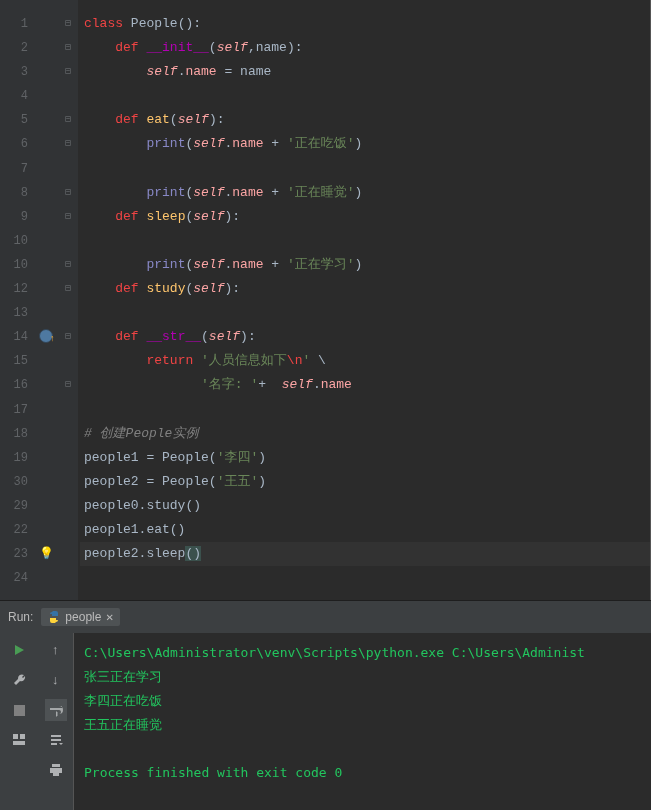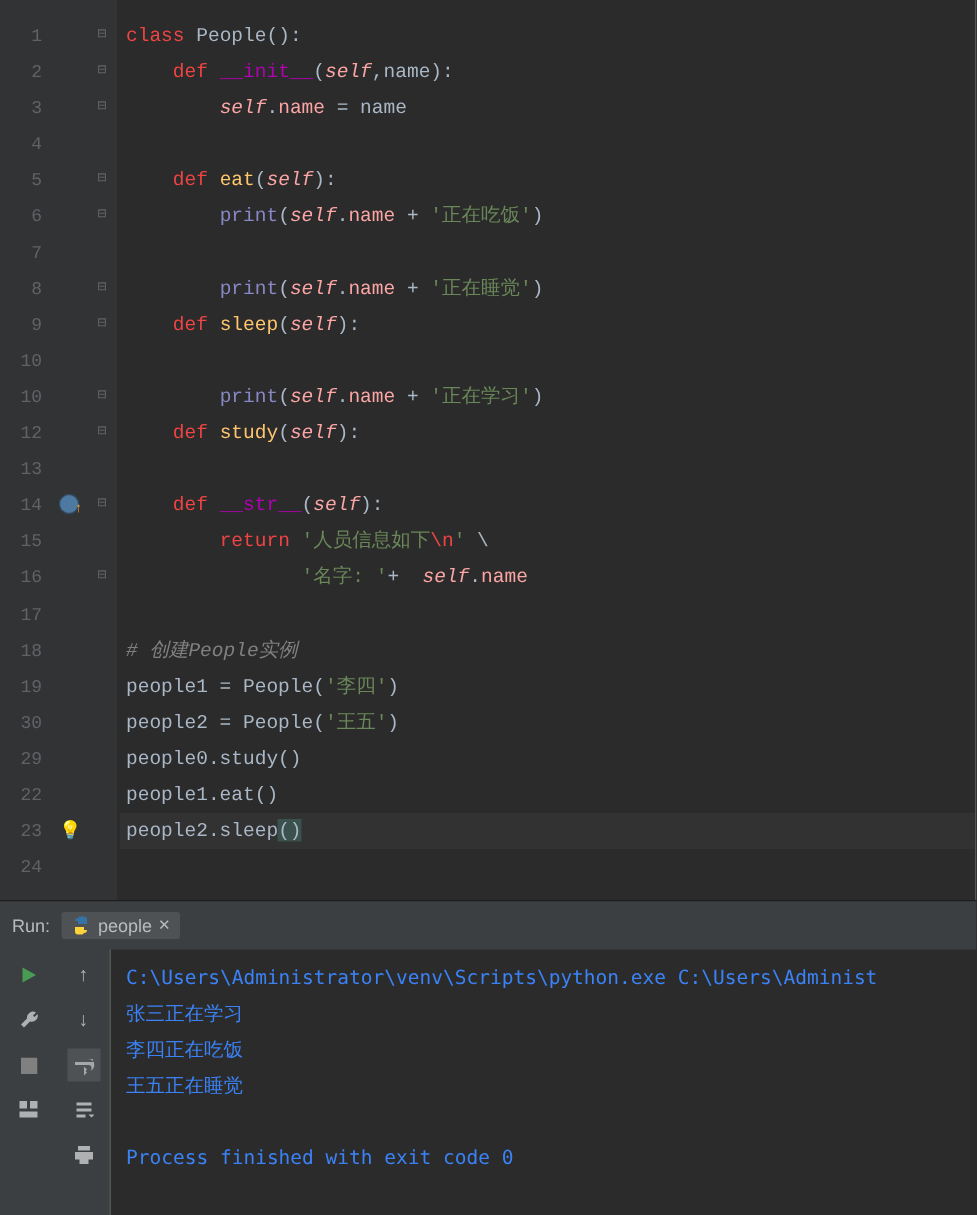--- a/index.html
+++ b/index.html
@@ -118,21 +118,21 @@
       align-items: center;
       padding-top: 6px;
       gap: 8px;
       border-right: 1px solid #555;
     }
     .run-tools2 .tool { width: 22px; height: 22px; display: flex; align-items: center; justify-content: center; color: #afb1b3; }
     .run-tools2 .tool.active { background: #4e5254; }
     .console {
       flex: 1;
       background: #2b2b2b;
-      color: #3b82f6;
+      color: #22c55e;
       padding: 8px 10px;
       font-family: 'Consolas', monospace;
       font-size: 13px;
       line-height: 24px;
       white-space: pre;
     }
     .override-marker {
       position: absolute;
       width: 14px; height: 14px;
       border-radius: 50%;

